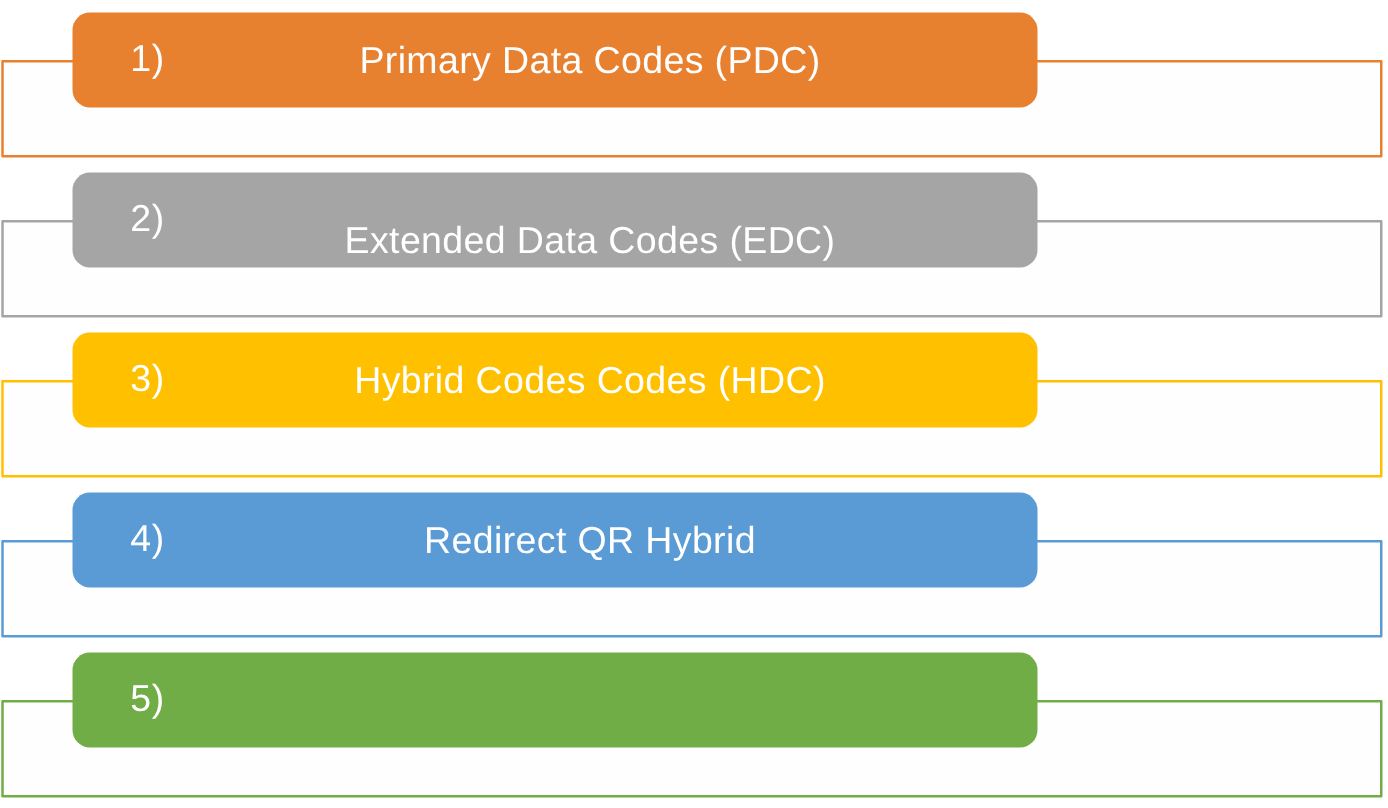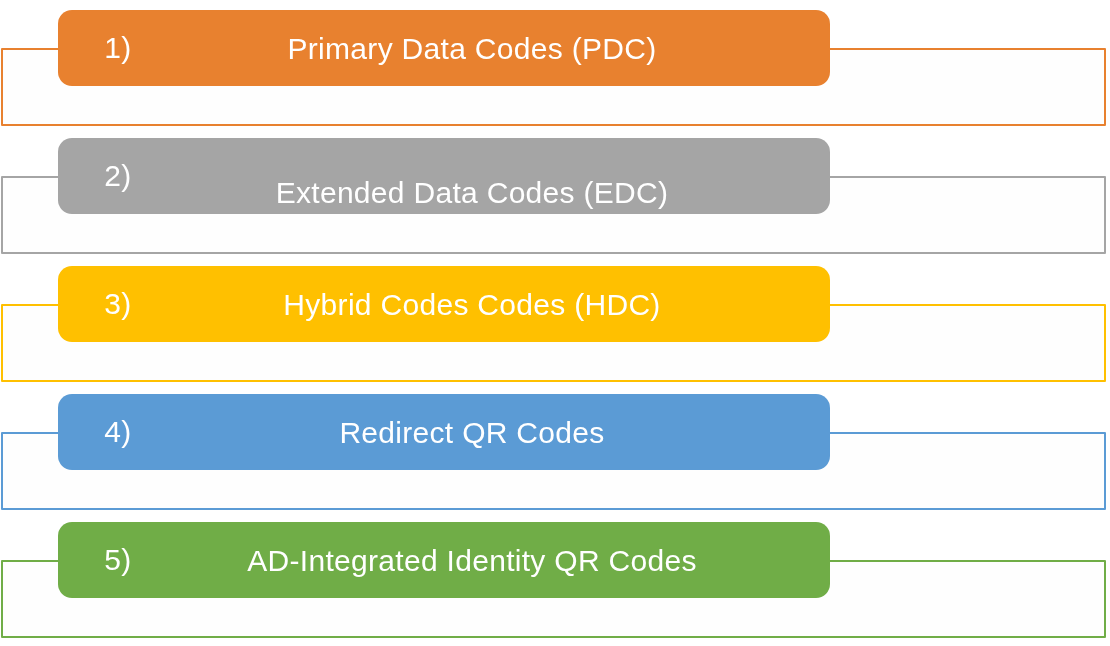--- a/index.html
+++ b/index.html
@@ -114,25 +114,24 @@
     <div class="pill">
       <span class="num" style="color: rgb(255, 255, 255);">3)</span>
       <span class="label" style="color: rgb(255, 255, 255);">Hybrid Codes Codes (HDC)</span>
     </div>
   </div>
 
   <div class="row" id="row-3" style="--accent: #5B9BD5;">
     <div class="frame"></div>
     <div class="pill">
       <span class="num" style="color: rgb(255, 255, 255);">4)</span>
-      <span class="label" style="color: rgb(255, 255, 255);">Redirect QR Codes</span>
+      <span class="label" style="color: rgb(255, 255, 255);">Redirect QR Hybrid</span>
     </div>
   </div>
 
   <div class="row" id="row-4" style="--accent: #70AD47;">
     <div class="frame"></div>
     <div class="pill">
       <span class="num" style="color: rgb(255, 255, 255);">5)</span>
-      <span class="label" style="color: rgb(255, 255, 255);">AD-Integrated Identity QR Codes</span>
     </div>
   </div>
 
 </div>
 
 </body></html>

